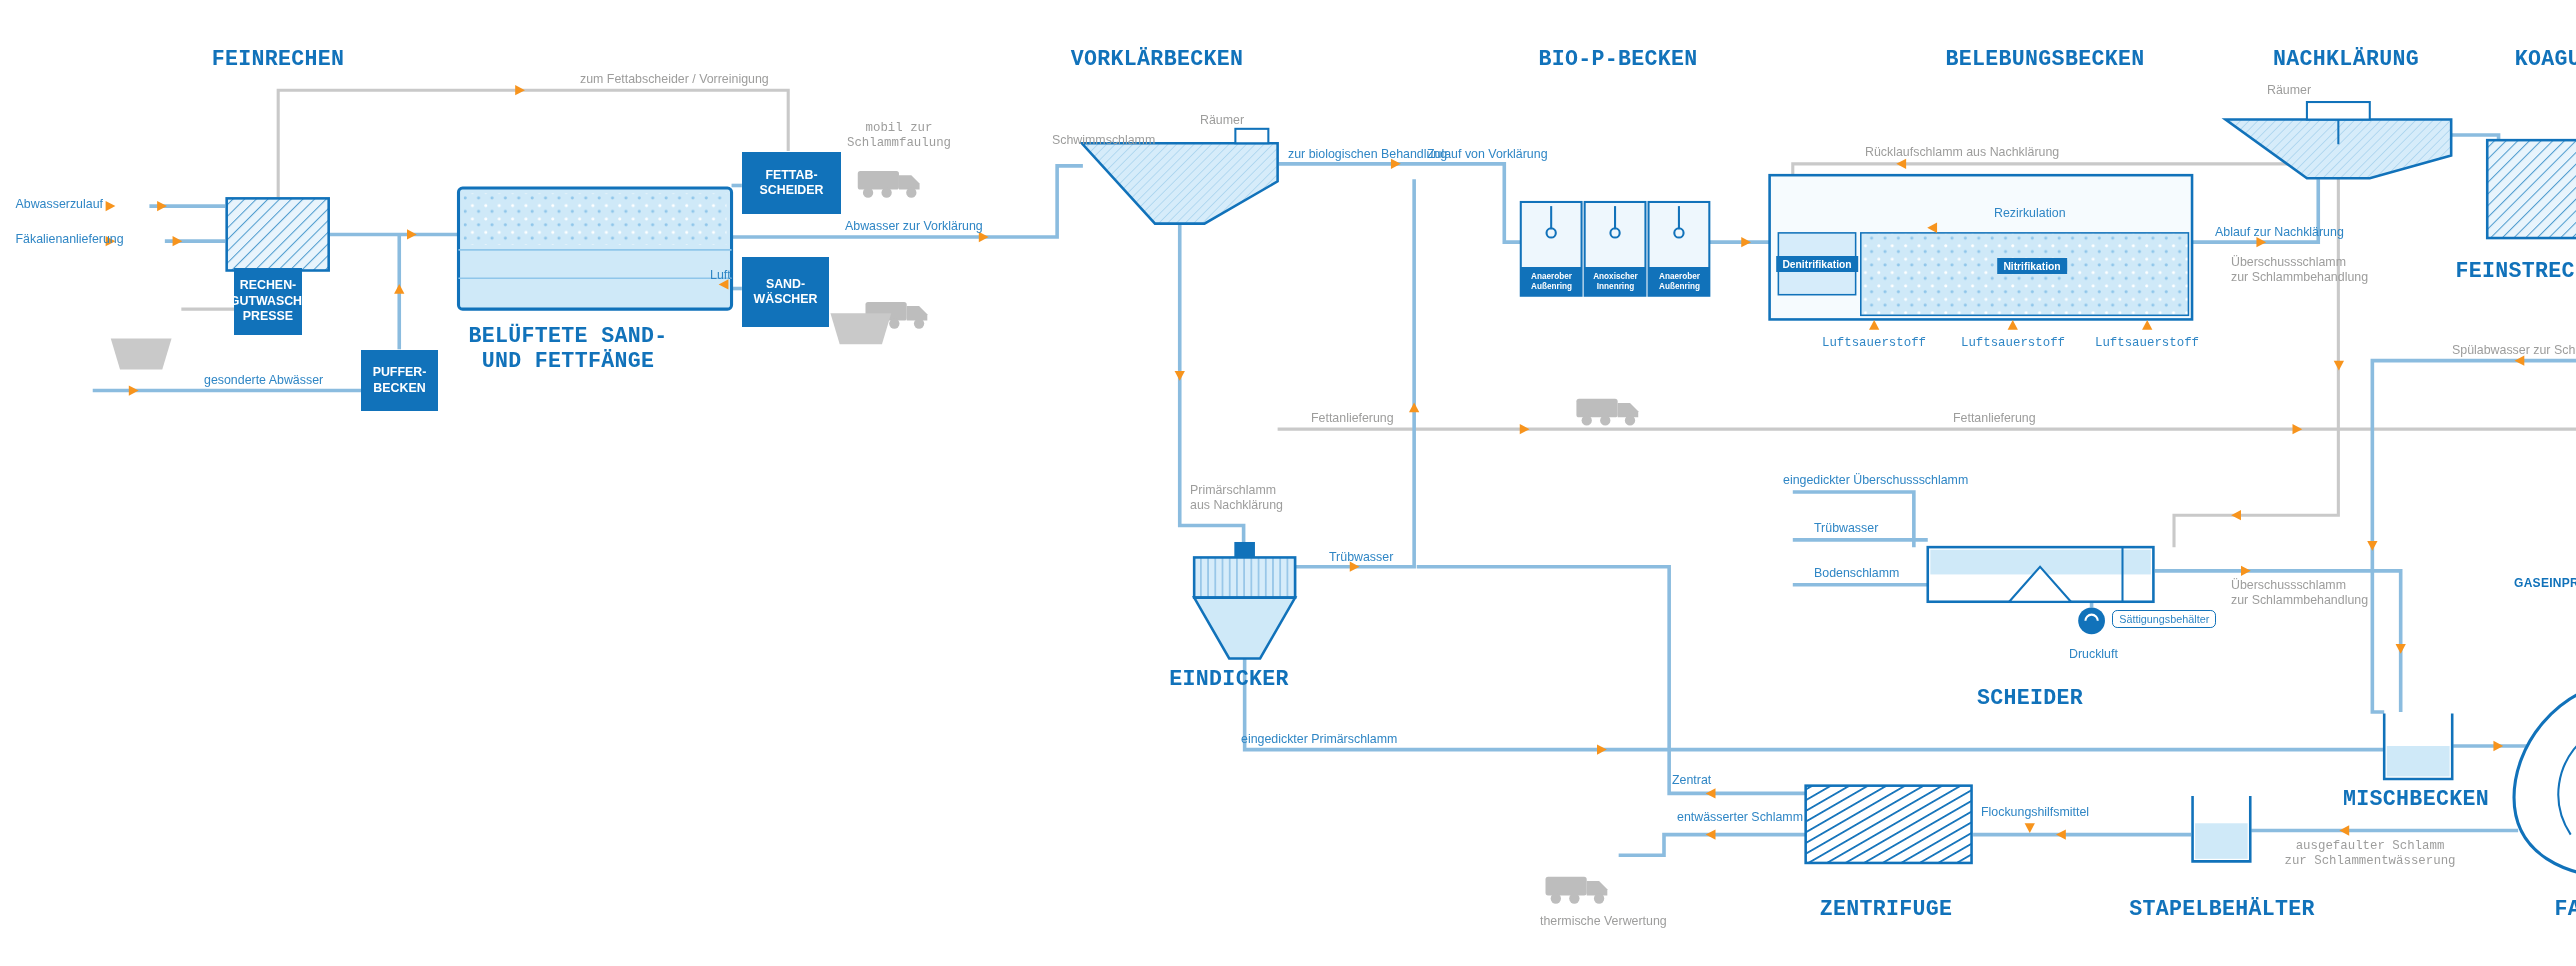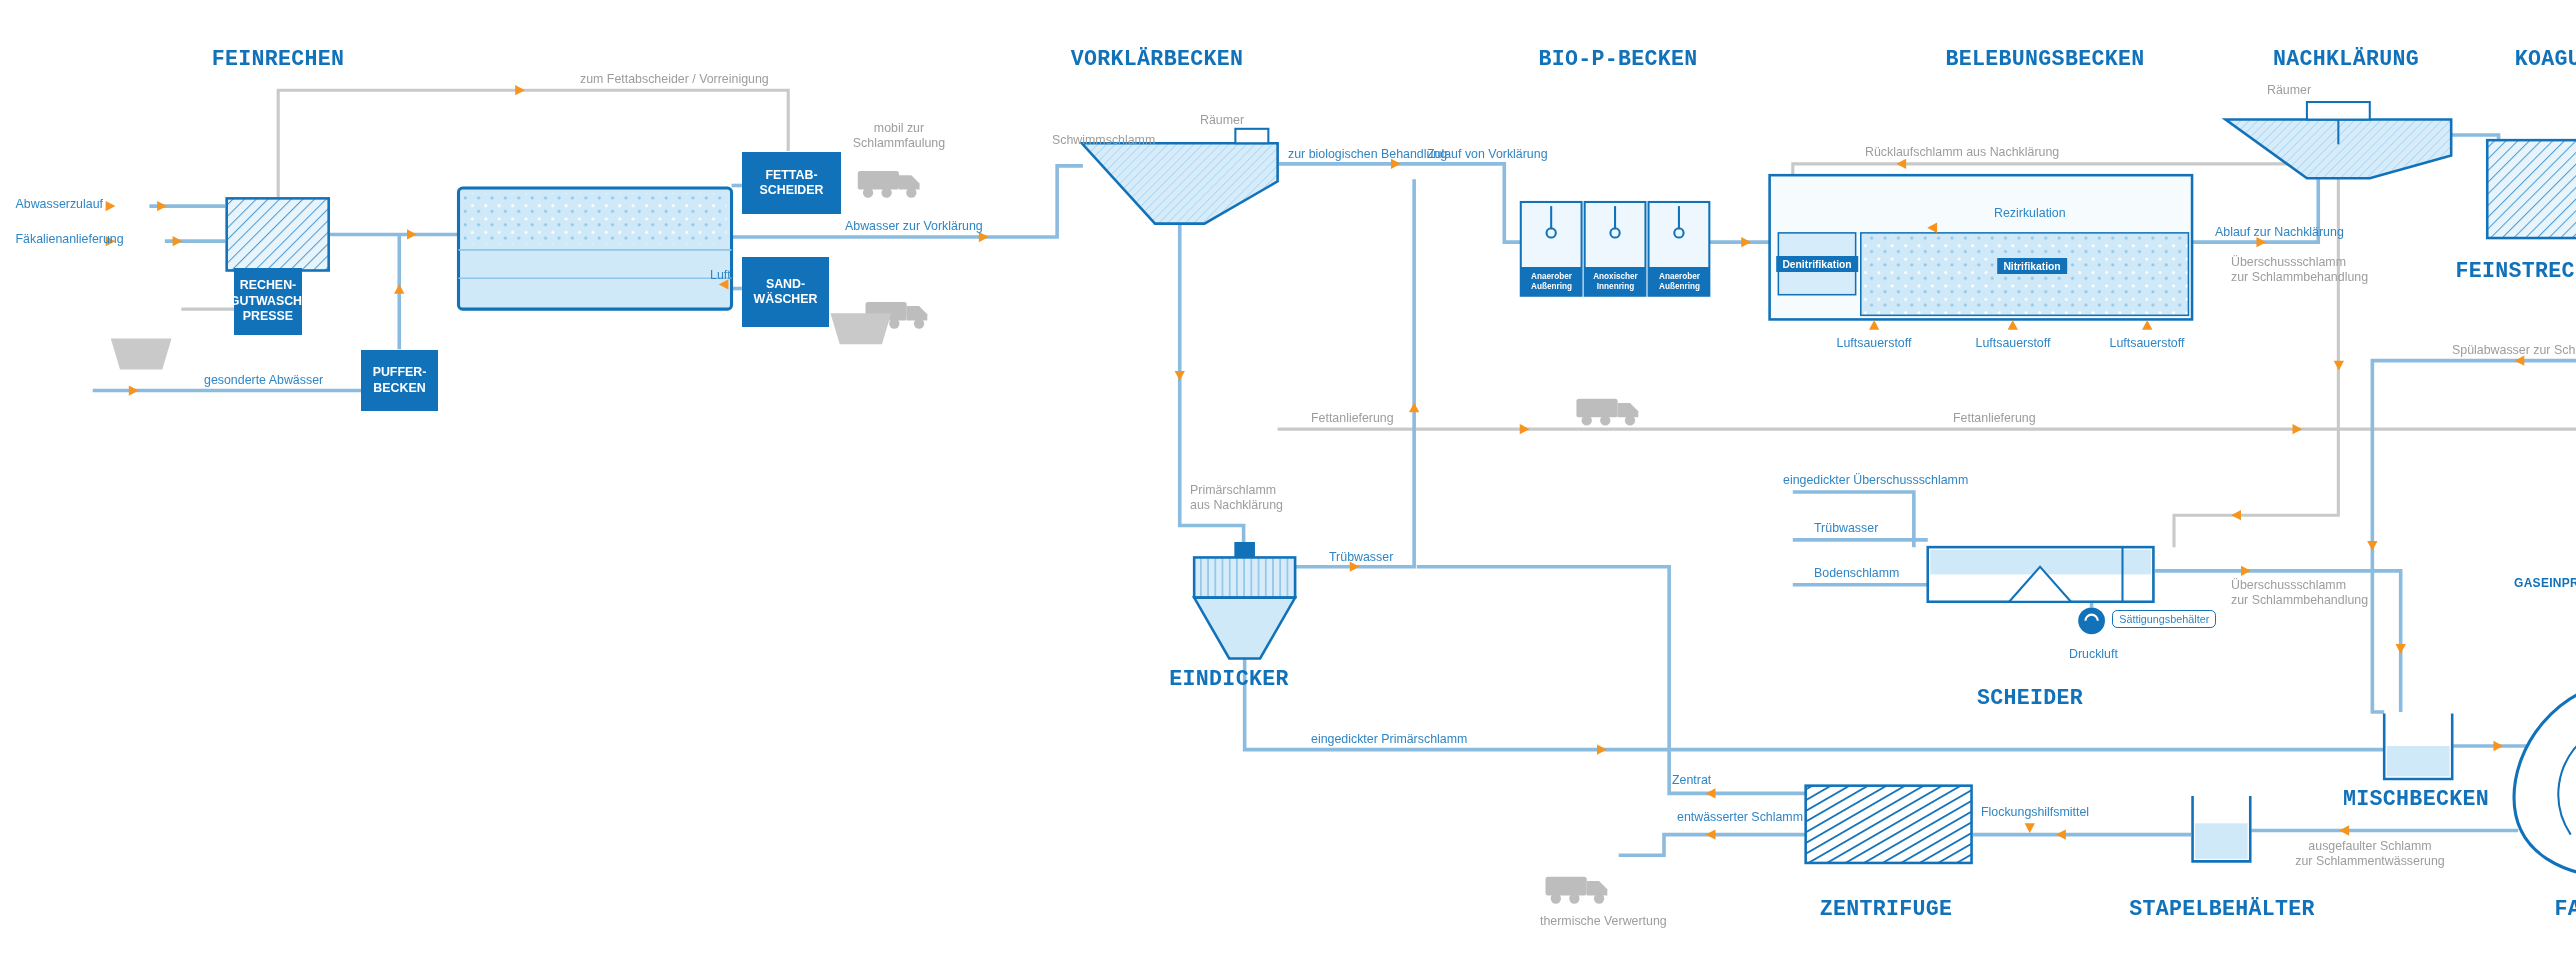--- a/index.html
+++ b/index.html
@@ -3,21 +3,21 @@
 <meta charset="utf-8">
 <style>
   html,body{margin:0;padding:0;background:#fff;width:3651px;height:966px;overflow:hidden;
     font-family:"Liberation Sans",sans-serif;}
   #stage{position:relative;width:3651px;height:966px;}
   #net{position:absolute;left:0;top:0;}
   .hdr{position:absolute;transform:translateX(-50%);color:#1172ba;font-weight:bold;font-size:21.6px;
     letter-spacing:0.3px;white-space:pre-line;text-align:center;line-height:1.15;font-family:Liberation Mono, monospace;}
   .lbl{position:absolute;color:#2f86c5;font-size:12.4px;white-space:pre-line;line-height:1.2;}
   .gray{color:#9d9d9c;}
-  .c{transform:translateX(-50%);text-align:center;}
+  .c{transform:translateX(-50%);text-align:center;font-family:Liberation Mono, monospace;}
   .bsm{position:absolute;color:#1172ba;font-weight:bold;font-size:12px;letter-spacing:0.3px;white-space:pre-line;}
   .bluebox{position:absolute;background:#1172ba;color:#fff;font-weight:bold;font-size:12.4px;line-height:1.25;
     display:flex;align-items:center;justify-content:center;text-align:center;white-space:pre-line;}
   .pill{position:absolute;background:#1172ba;color:#fff;font-size:10.3px;font-weight:bold;padding:2.6px 6.2px;
     transform:translateX(-50%);white-space:nowrap;}
   .spill{position:absolute;background:#fff;border:1.5px solid #1172ba;border-radius:5.2px;color:#2f86c5;
     font-size:10.8px;padding:2.1px 6.2px;white-space:nowrap;}
   .zone{position:absolute;width:61px;height:29px;background:#1172ba;color:#fff;font-size:8.2px;font-weight:bold;
     display:flex;align-items:center;justify-content:center;text-align:center;white-space:pre-line;line-height:1.15;}
 </style>
@@ -341,20 +341,22 @@
 </g>
 </svg>
 
 <div class="hdr" style="left:278px;top:47px">FEINRECHEN</div>
 <div class="hdr" style="left:1157px;top:47px">VORKLÄRBECKEN</div>
 <div class="hdr" style="left:1618px;top:47px">BIO-P-BECKEN</div>
 <div class="hdr" style="left:2045px;top:47px">BELEBUNGSBECKEN</div>
 <div class="hdr" style="left:2346px;top:47px">NACHKLÄRUNG</div>
 <div class="hdr" style="left:2601px;top:47px">KOAGULATION 1</div>
 
+<div class="hdr" style="left:568px;top:324px">BELÜFTETE SAND-
+UND FETTFÄNGE</div>
 <div class="hdr" style="left:2535px;top:259px">FEINSTRECHEN</div>
 <div class="hdr" style="left:1229px;top:667px">EINDICKER</div>
 <div class="hdr" style="left:2030px;top:686px">SCHEIDER</div>
 <div class="hdr" style="left:2416px;top:787px">MISCHBECKEN</div>
 <div class="hdr" style="left:1886px;top:897px">ZENTRIFUGE</div>
 <div class="hdr" style="left:2222px;top:897px">STAPELBEHÄLTER</div>
 <div class="hdr" style="left:2634px;top:897px">FAULBEHÄLTER</div>
 
 <div class="bluebox" style="left:234px;top:268px;width:68px;height:67px">RECHEN-
 GUTWASCH-
@@ -405,21 +407,21 @@
 
 <div class="lbl gray" style="left:1190px;top:483px">Primärschlamm
 aus Nachklärung</div>
 <div class="lbl" style="left:1329px;top:550px">Trübwasser</div>
 <div class="lbl" style="left:1783px;top:473px">eingedickter Überschussschlamm</div>
 <div class="lbl" style="left:1814px;top:521px">Trübwasser</div>
 <div class="lbl" style="left:1814px;top:566px">Bodenschlamm</div>
 <div class="lbl" style="left:2069px;top:647px">Druckluft</div>
 <div class="lbl gray" style="left:2231px;top:578px">Überschussschlamm
 zur Schlammbehandlung</div>
-<div class="lbl" style="left:1311px;top:732px">eingedickter Primärschlamm</div>
+<div class="lbl" style="left:1241px;top:732px">eingedickter Primärschlamm</div>
 <div class="lbl" style="left:1672px;top:773px">Zentrat</div>
 <div class="lbl" style="left:1677px;top:810px">entwässerter Schlamm</div>
 <div class="lbl" style="left:1981px;top:805px">Flockungshilfsmittel</div>
 <div class="lbl gray c" style="left:2370px;top:839px">ausgefaulter Schlamm
 zur Schlammentwässerung</div>
 <div class="bsm" style="left:2514px;top:576px">GASEINPRESSUNG</div>
 
 <div class="lbl gray" style="left:1540px;top:914px">thermische Verwertung</div>
 
 </div>

